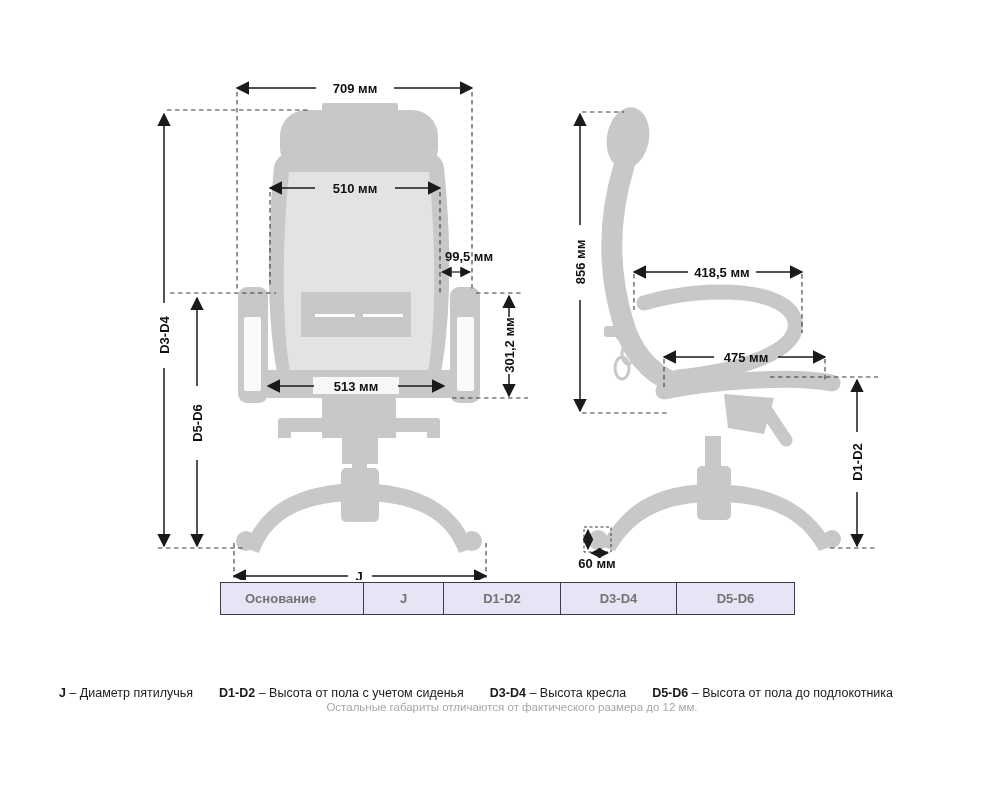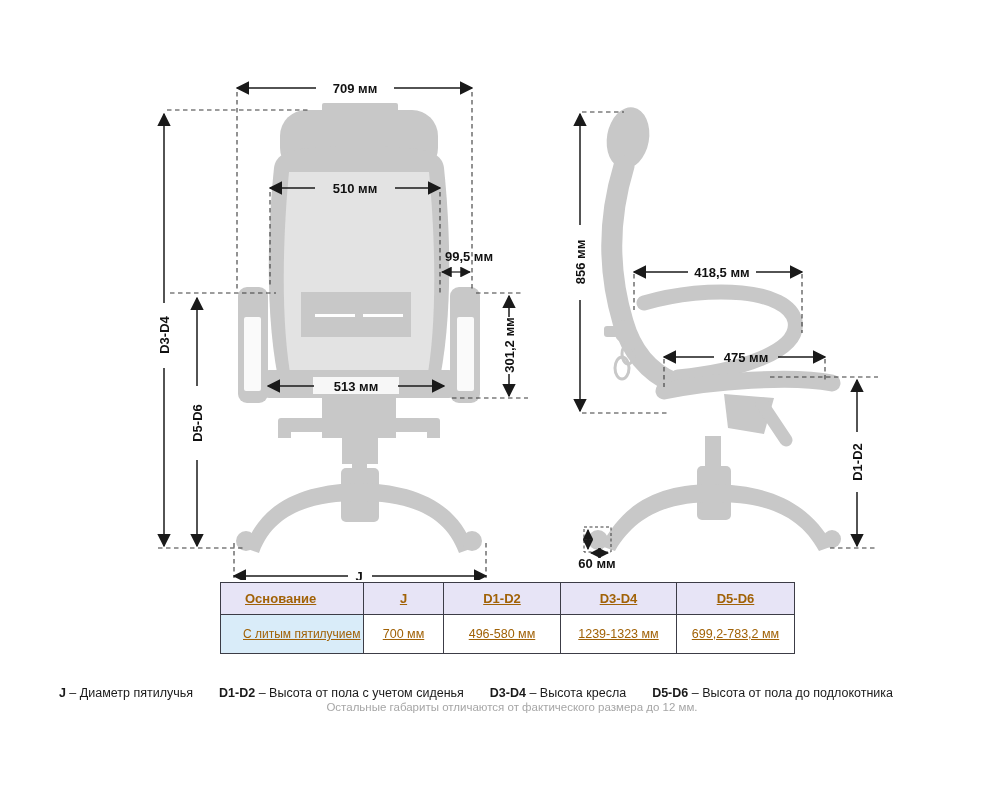--- a/index.html
+++ b/index.html
@@ -8,21 +8,21 @@
   svg{position:absolute;left:0;top:0;}
   .dim-line{stroke:#1a1a1a;stroke-width:1.5;fill:none;}
   .dim-line-sm{stroke:#1a1a1a;stroke-width:1.2;fill:none;}
   .dash{stroke:#3a3a3a;stroke-width:1.1;fill:none;stroke-dasharray:4.5 3.5;}
   .dim-label{font:bold 13px "Liberation Sans",sans-serif;fill:#111;}
   .chair{fill:#c8c8c8;}
   .chair-light{fill:#e3e3e3;}
   .chair-stroke{stroke:#c8c8c8;fill:none;}
   
   .dims-table{position:absolute;left:208px;top:582px;width:574px;border-collapse:collapse;table-layout:fixed;}
-  .dims-table td,.dims-table th{border:1.2px solid #3c3c46;padding:2px 0;color:#a16207;text-decoration:underline;}
+  .dims-table td,.dims-table th{border:1.2px solid #3c3c46;padding:2px 0;color:#737373;}
   .dims-table thead th{background:#e7e4f6;font:bold 13px "Liberation Sans",sans-serif;height:27px;text-align:center;}
   .dims-table thead th.first{text-align:left;padding-left:24px;}
   .dims-table td{background:#fff;font:12.5px "Liberation Sans",sans-serif;text-align:center;height:34px;}
   .dims-table td.rowlabel{background:#d9ecf9;font:12px "Liberation Sans",sans-serif;text-align:left;padding-left:22px;}
   
   .legend{position:absolute;left:0;top:686px;width:928px;text-align:center;font:12.5px "Liberation Sans",sans-serif;color:#1a1a1a;white-space:nowrap;}
   .legend .item{margin:0 13px;}
   .legend .term{font-weight:bold;}
   .footnotes{position:absolute;left:0;top:701px;width:1000px;text-align:center;font:11.5px "Liberation Sans",sans-serif;color:#a6a6a6;line-height:12.5px;}
 </style>
@@ -174,27 +174,20 @@
   <thead>
     <tr>
       <th class="first">Основание</th>
       <th>J</th>
       <th>D1-D2</th>
       <th>D3-D4</th>
       <th>D5-D6</th>
     </tr>
   </thead>
   <tbody>
-    <tr>
-      <td class="rowlabel">С литым пятилучием</td>
-      <td>700 мм</td>
-      <td>496-580 мм</td>
-      <td>1239-1323 мм</td>
-      <td>699,2-783,2 мм</td>
-    </tr>
   </tbody>
 </table>
 
 <div class="legend">
   <span class="item"><span class="term">J</span> <span>– Диаметр пятилучья</span></span><span class="item"><span class="term">D1-D2</span> <span>– Высота от пола с учетом сиденья</span></span><span class="item"><span class="term">D3-D4</span> <span>– Высота кресла</span></span><span class="item"><span class="term">D5-D6</span> <span>– Высота от пола до подлокотника</span></span>
 </div>
 
 <div class="footnotes">
   <div>Остальные габариты отличаются от фактического размера до 12 мм.</div>
 </div>

